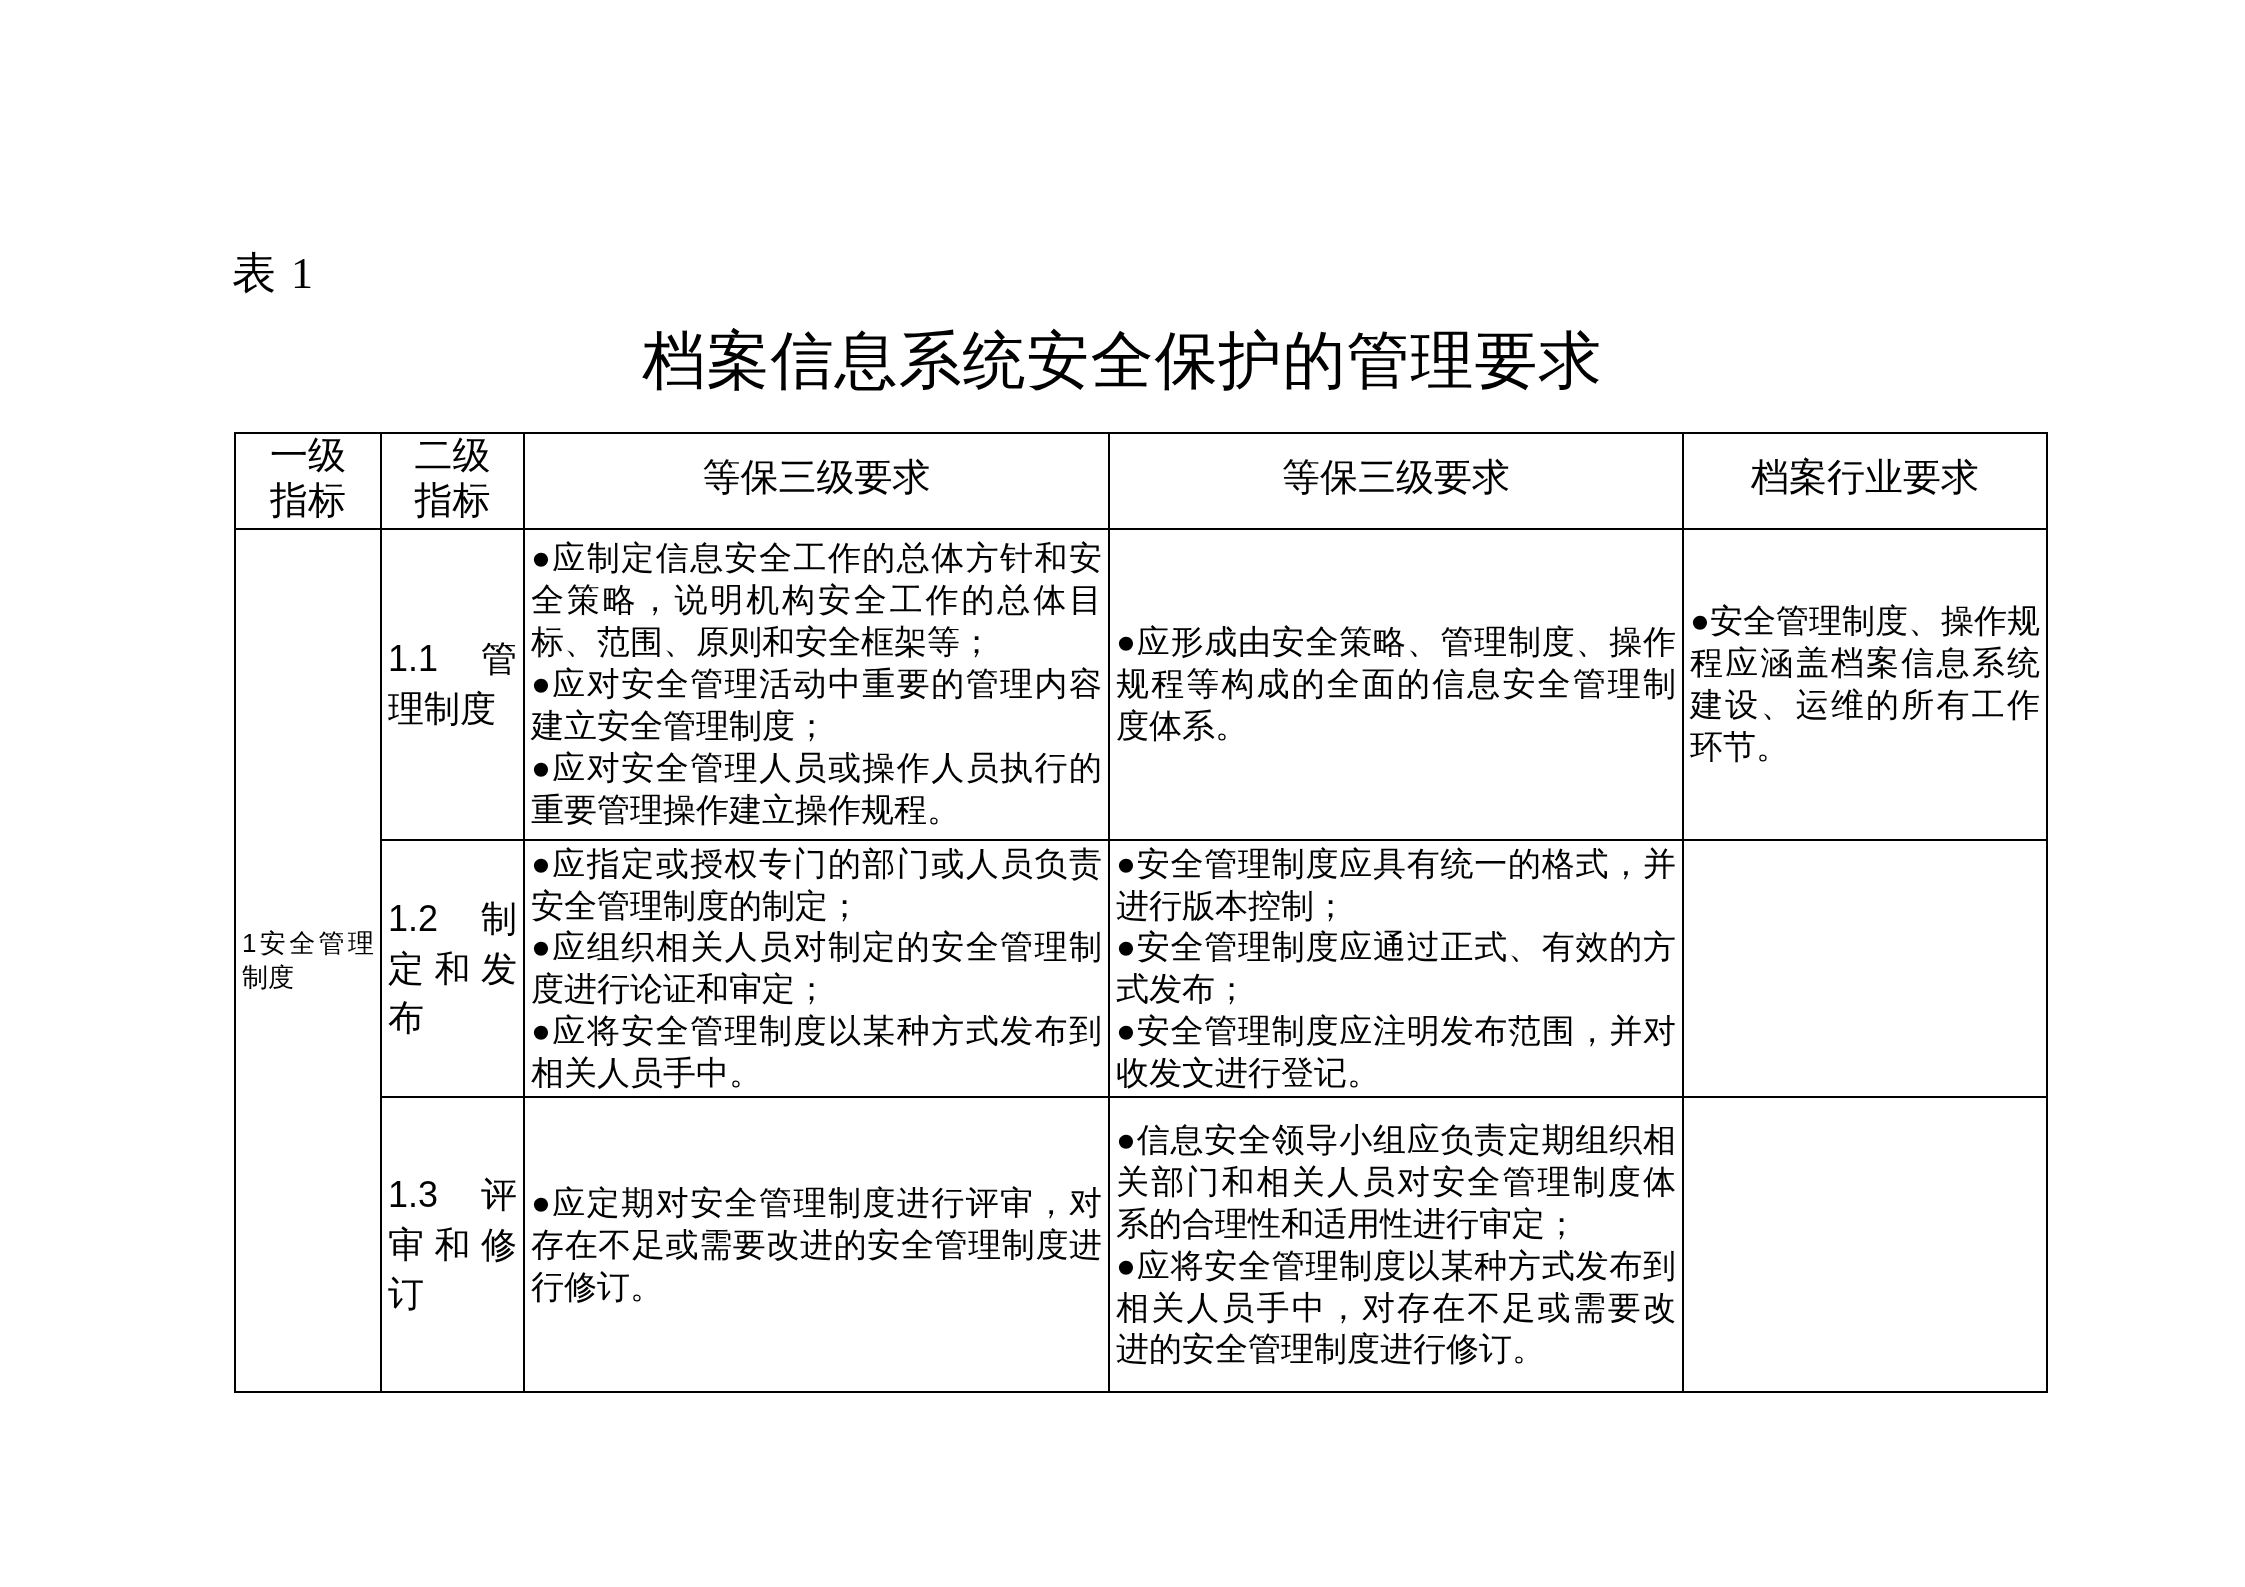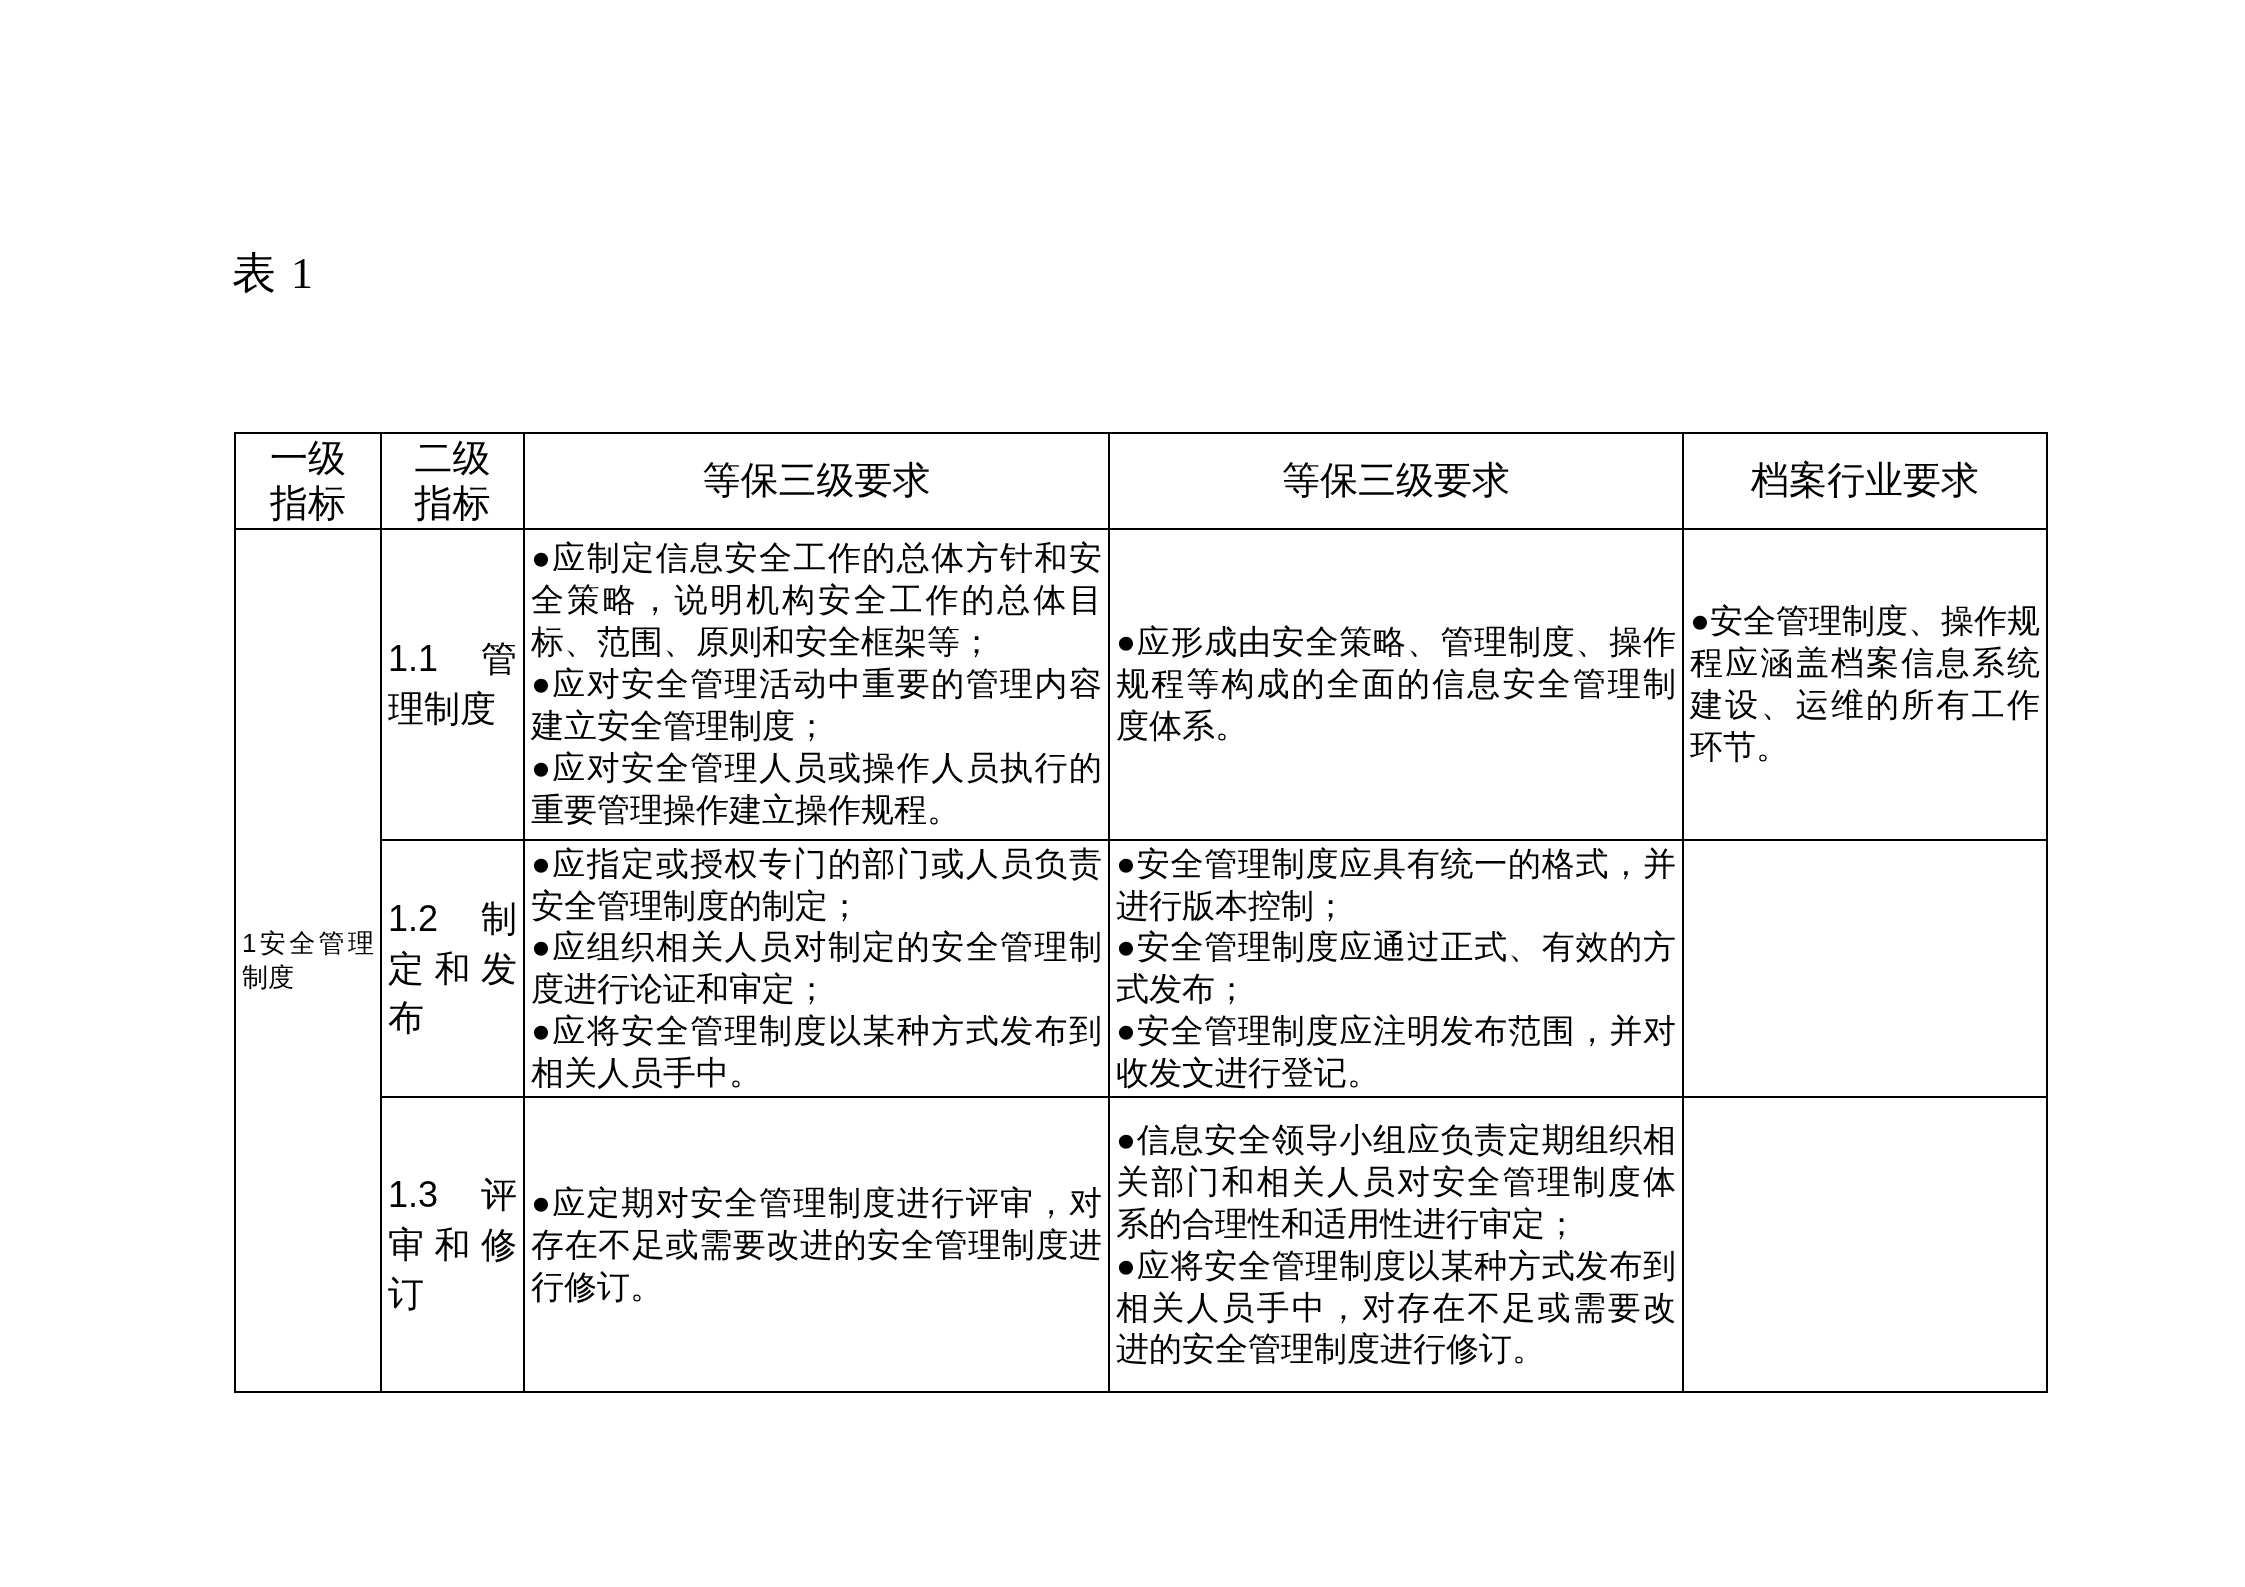--- a/index.html
+++ b/index.html
@@ -55,21 +55,21 @@
     vertical-align: middle;
     overflow: hidden;
   }
   .req-table th {
     font-size: 38px;
     font-weight: 400;
     text-align: center;
     white-space: pre-line;
     line-height: 1.18;
   }
-  .row-header { height: 84px; }
+  .row-header { height: 84px; font-family: Liberation Mono, monospace; }
   .row-1 { height: 311px; }
   .row-2 { height: 248px; }
   .row-3 { height: 295px; }
   td.cell-l1 {
     font-size: 26px;
     line-height: 1.32;
     text-align: justify;
   }
   td.cell-l2 {
     font-size: 36px;
@@ -84,20 +84,21 @@
     border-radius: 9px;
   }
 </style>
 </head>
 <body>
 
 <div class="page">
 
   <div class="table-label">表 1</div>
 
+  <div class="doc-title">档案信息系统安全保护的管理要求</div>
 
   <table class="req-table">
     <colgroup>
       <col style="width:146px">
       <col style="width:143px">
       <col style="width:585px">
       <col style="width:574px">
       <col style="width:364px">
     </colgroup>
     <tbody>

